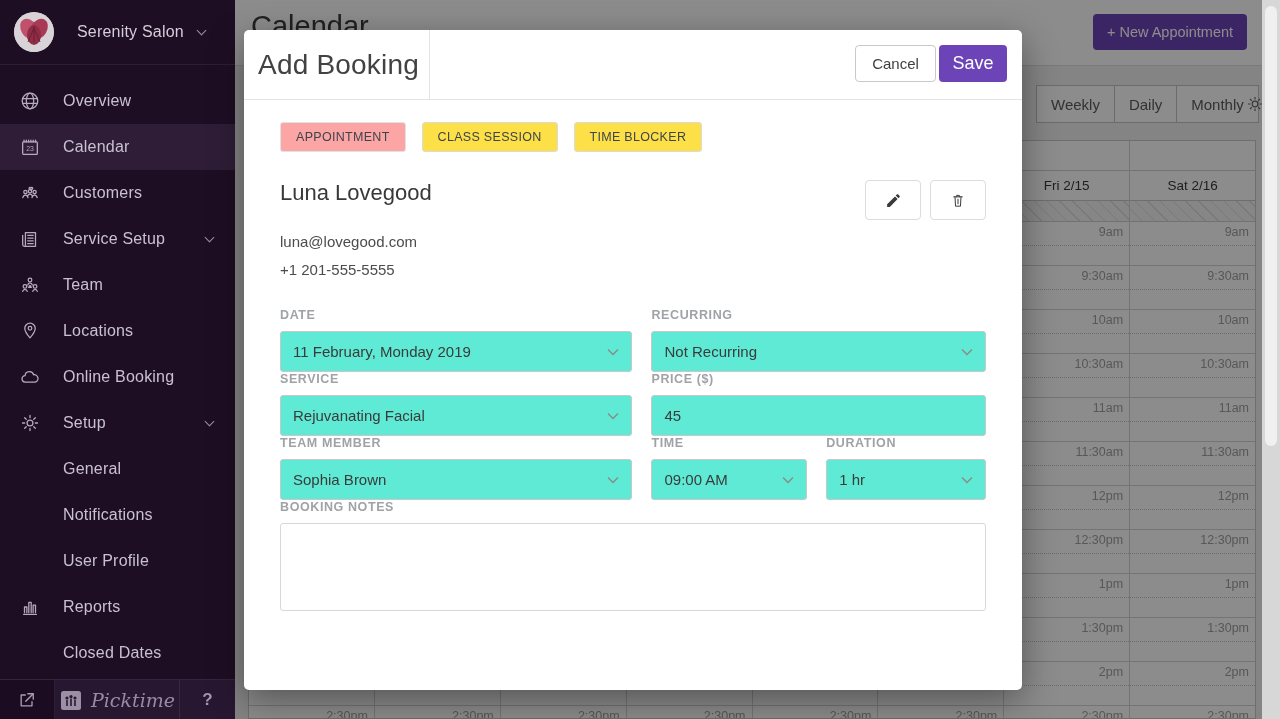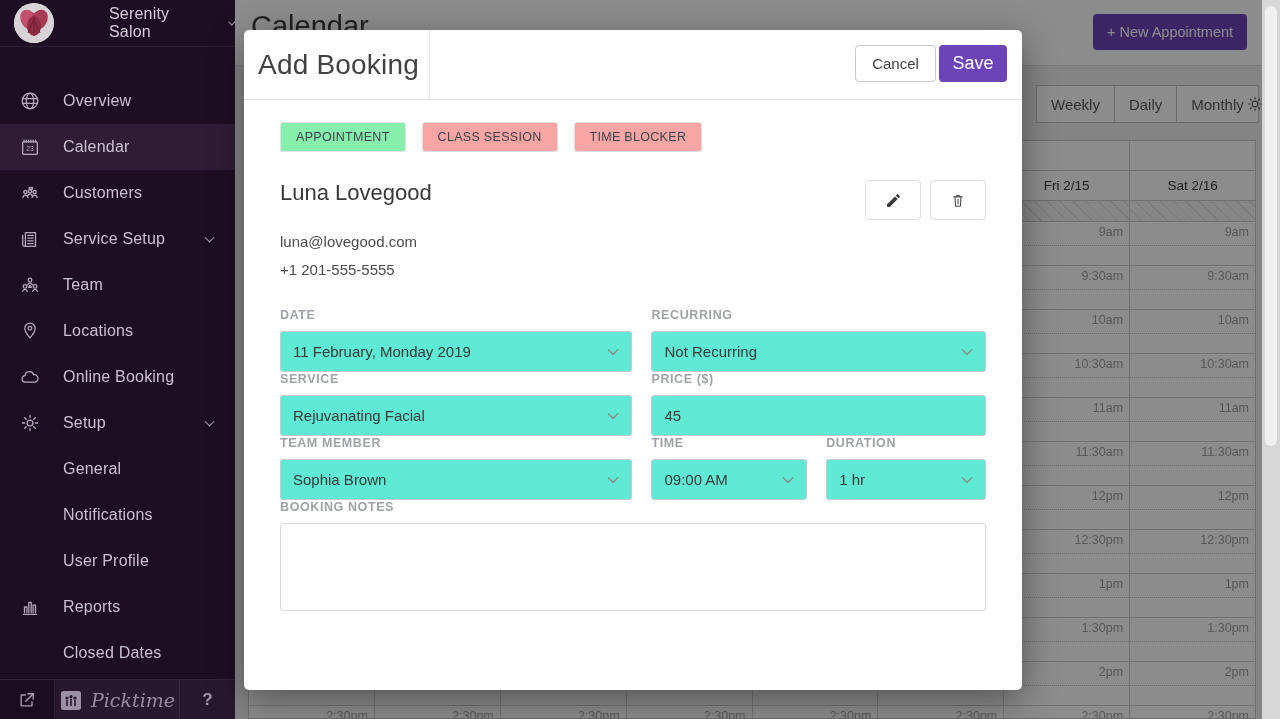--- a/index.html
+++ b/index.html
@@ -1,21 +1,21 @@
 <!DOCTYPE html>
 <html><head>
 <meta charset="utf-8">
 <style>
   * { box-sizing: border-box; margin: 0; padding: 0; }
   html,body { width:1280px; height:719px; overflow:hidden; }
   body { position:relative; font-family:"Liberation Sans", sans-serif; background:#f1f1f1; }
 
   
   .sidebar { position:absolute; left:0; top:0; width:235px; height:719px; background:#1e0e24; z-index:70; overflow:hidden; }
-  .side-head { height:47px; display:flex; align-items:center; padding-left:14px; border-bottom:1px solid rgba(255,255,255,0.07);gap:32px; }
+  .side-head { height:65px; display:flex; align-items:center; padding-left:14px; border-bottom:1px solid rgba(255,255,255,0.07); }
   .avatar { width:40px; height:40px; border-radius:50%; background:#d8d3d6; display:flex; align-items:center; justify-content:center; overflow:hidden; flex:none; }
   .biz-name { color:#d6cdda; font-size:16px; margin-left:23px; letter-spacing:.2px; }
   .chev { width:7px; height:7px; border-right:1.6px solid #9c90a8; border-bottom:1.6px solid #9c90a8; transform:rotate(45deg); display:inline-block; }
   .side-head .chev { margin-left:14px; margin-top:-4px; }
   .nav { position:absolute; top:66px; left:0; right:0; padding-top:12px; }
   .nav-item { height:46px; display:flex; align-items:center; padding-left:18px; cursor:pointer; }
   .nav-item.active { background:#2f1d37; }
   .nav-icon { width:24px; height:24px; margin-right:21px; flex:none; display:flex; align-items:center; justify-content:center; }
   .nav-icon svg { stroke:#b5aabf; fill:none; stroke-width:1.4; stroke-linecap:round; stroke-linejoin:round; }
   .nav-label { color:#c9c0d0; font-size:16px; letter-spacing:.2px; white-space:nowrap; }
@@ -57,22 +57,22 @@
 
   
   .modal { position:absolute; left:244px; top:30px; width:778px; height:660px; background:#fff; border-radius:5px; box-shadow:0 10px 35px rgba(0,0,0,0.4); z-index:100; }
   .modal-head { position:relative; height:70px; border-bottom:1px solid #e4e4e4; display:flex; align-items:center; }
   .title-block { width:186px; height:100%; border-right:1px solid #e4e4e4; display:flex; align-items:center; padding-left:14px; }
   .modal-title { font-size:28px; font-weight:300; color:#424242; letter-spacing:.2px; }
   .btn-cancel { position:absolute; right:86px; top:15px; width:81px; height:37px; background:#fff; border:1px solid #c9c9c9; border-radius:4px; font-size:15px; color:#3f3f3f; font-family:inherit; }
   .btn-save { position:absolute; right:15px; top:15px; width:68px; height:37px; background:#6d44b8; border:none; border-radius:4px; font-size:18px; color:#fff; font-family:inherit; }
   .modal-body { padding:0 36px; }
   .tabs { display:flex; gap:16px; margin-top:22px; }
-  .tab { height:30px; padding:0 15px; display:flex; align-items:center; font-size:12.5px; letter-spacing:.3px; color:#3e444c; background:#fca5a5; border:1px solid #d9dbdf; border-radius:3px; }
-  .tab.active { background:#86efac; border-color:#dfe2e6; }
+  .tab { height:30px; padding:0 15px; display:flex; align-items:center; font-size:12.5px; letter-spacing:.3px; color:#3e444c; background:#fde047; border:1px solid #d9dbdf; border-radius:3px; }
+  .tab.active { background:#fca5a5; border-color:#dfe2e6; }
   .customer-row { margin-top:28px; display:flex; align-items:flex-start; }
   .cust-name { font-size:22px; color:#383838; }
   .cust-actions { margin-left:auto; display:flex; gap:9px; }
   .icon-btn { width:56px; height:40px; background:#fff; border:1px solid #dcdcdc; border-radius:4px; display:flex; align-items:center; justify-content:center; }
   .cust-email { margin-top:13px; font-size:15px; color:#4c4c4c; }
   .cust-phone { margin-top:11px; font-size:15px; color:#4c4c4c; }
   .form-row { display:flex; gap:19px; }
   .fgroup { display:flex; flex-direction:column; }
   .w-left { width:353px; } .w-right { width:335px; } .w-time { width:156px; } .w-dur { width:160px; }
   .flabel { font-size:12.5px; font-weight:bold; color:#9fa2a6; letter-spacing:.6px; margin-bottom:9px; }

